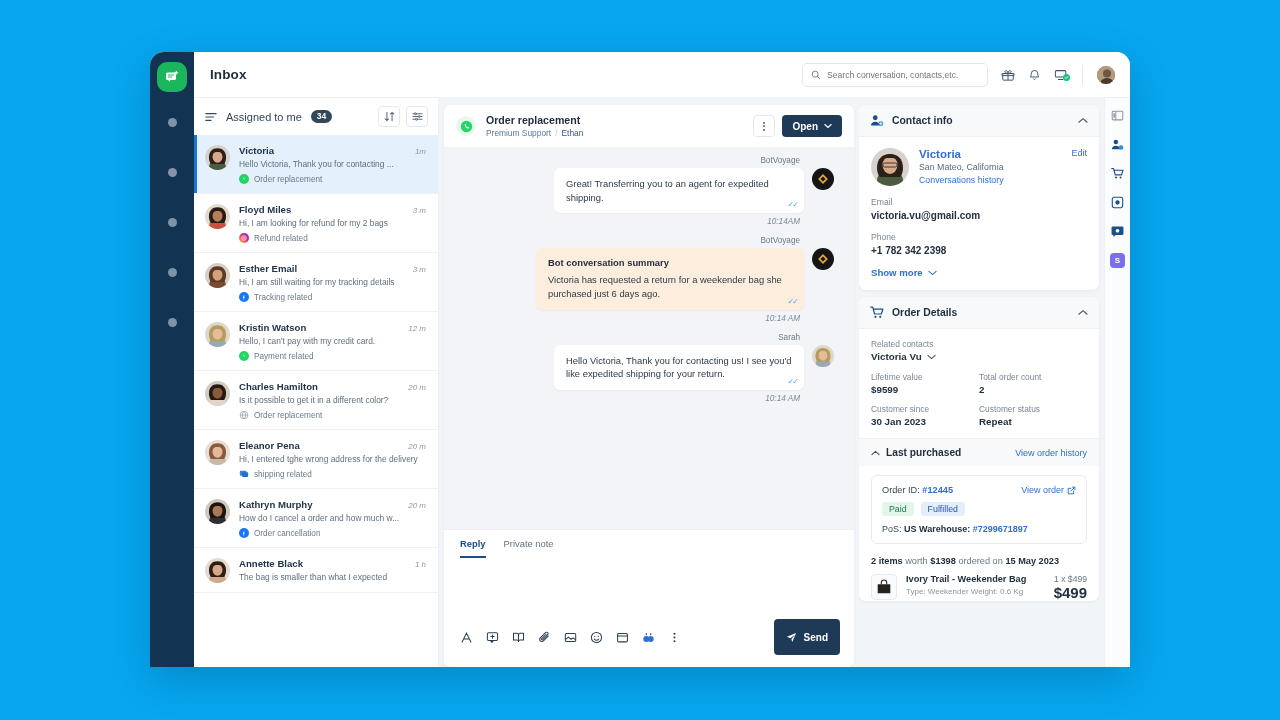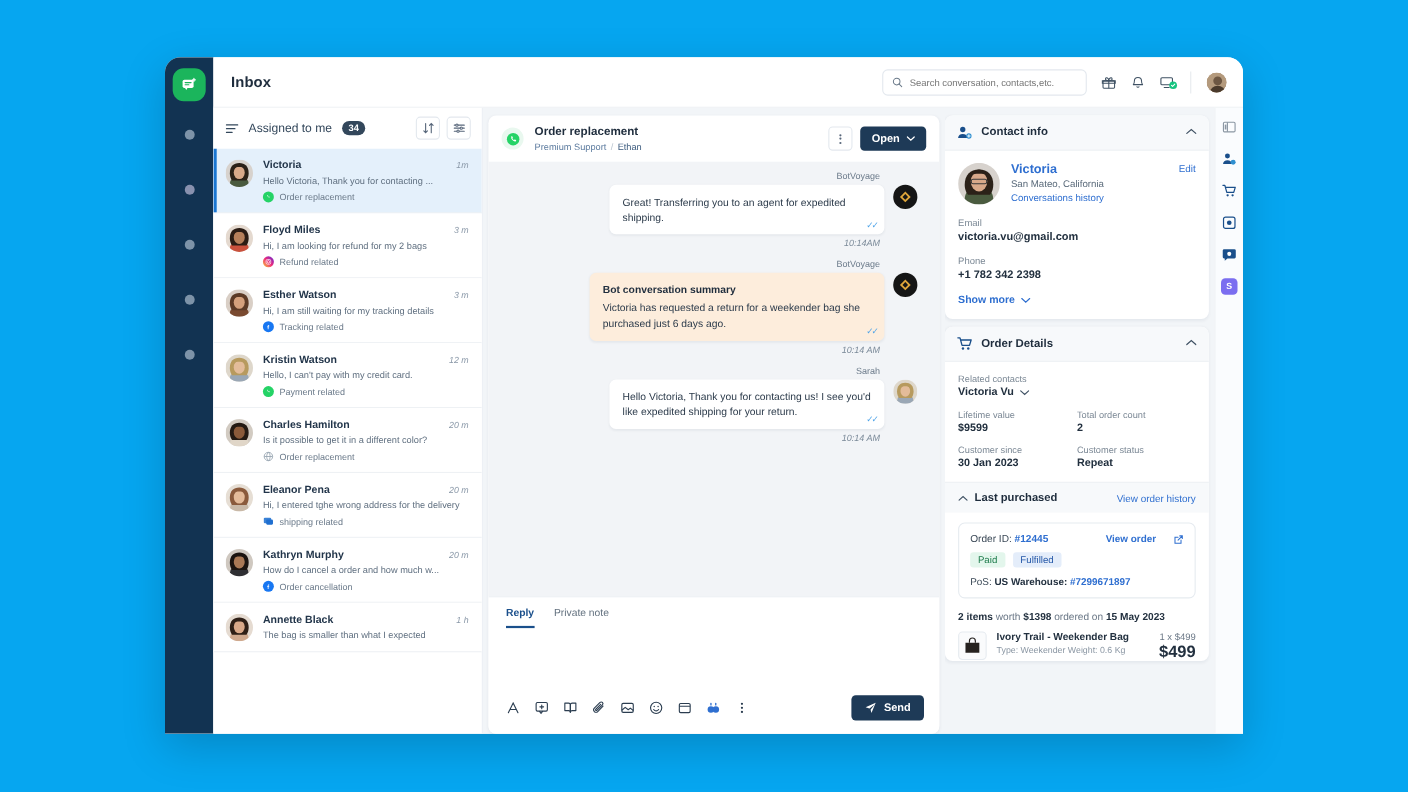--- a/index.html
+++ b/index.html
@@ -155,21 +155,21 @@
   .msg-time { font-size:8.2px; font-style:italic; color:#7b8a99; text-align:right; margin-right:34px; margin-top:4px; }
 
   .reply-area { border-top:1px solid #eceff3; background:#fff; flex:0 0 auto; }
   .reply-tabs { display:flex; gap:18px; padding: 8px 16px 0 16px; }
   .rtab { font-size:9.4px; color:#63717f; padding-bottom:7px; }
   .rtab.active { color:#1a4f8b; font-weight:700; border-bottom:2px solid #1a4f8b; }
   .reply-box { height:55px; }
   .reply-tools { display:flex; align-items:center; gap:13px; padding: 6px 14px 12px 16px; }
   .rtool { color:#2b3d50; display:flex; align-items:center; justify-content:center; cursor:pointer; }
   .send-btn {
-    margin-left:auto; background:#1e3a57; color:#fff; border-radius:4px; height:23px;
+    margin-left:auto; background:#1e3a57; color:#fff; border-radius:4px; height:36px;
     padding:0 12px; display:flex; align-items:center; gap:7px; font-size:10px; font-weight:700;
   }
 
   
   .rightpanel {
     width: 245px; flex: 0 0 245px; background:#f2f5f8; padding: 7px 5px 0 0;
     display:flex; flex-direction:column; gap:7px; min-height:0; overflow:hidden;
   }
   .card { background:#fff; border-radius:7px; box-shadow:0 1px 3px rgba(20,40,60,.06); overflow:hidden; flex:0 0 auto;}
   .card-head {
@@ -198,21 +198,21 @@
     display:flex; align-items:center; gap:6px; padding:8px 12px;
     border-top:1px solid #eef1f4; background:#f7f9fb;
   }
   .lp-title { font-size:10.2px; font-weight:700; color:#1f2d3d; }
   .lp-link { margin-left:auto; font-size:9px; color:#2f6fd0; }
 
   .order-box { margin:9px 12px 12px 12px; border:1px solid #e6ebf0; border-radius:6px; padding:9px 10px; }
   .ob-row1 { display:flex; align-items:center; }
   .ob-id { font-size:9.2px; color:#3a4856; }
   .ob-id b { color:#2f6fd0; }
-  .ob-view { margin-left:auto; font-size:9px; color:#2f6fd0; display:flex; align-items:center; gap:16px;font-weight:bold;}
+  .ob-view { margin-left:auto; font-size:9px; color:#2f6fd0; display:flex; align-items:center; gap:3px;}
   .pills { display:flex; gap:7px; margin-top:7px; }
   .pill { font-size:8.8px; border-radius:3px; padding:2px 7px; }
   .pill.paid { background:#e3f6ec; color:#1c7a4a;text-align:center; }
   .pill.ful { background:#e4edfa; color:#2558a8; }
   .ob-pos { font-size:9px; color:#3a4856; margin-top:8px; }
   .ob-pos b { color:#22303f; }
   .ob-pos .num { color:#2f6fd0; font-weight:700; }
   .items-line { font-size:9.2px; color:#6a7786; margin:9px 12px 0 12px; }
   .items-line b { color:#22303f; }
   .prod-row { display:flex; gap:9px; align-items:flex-start; margin:8px 12px 0 12px; }
@@ -388,21 +388,21 @@
               <div class="conv">
                 <div class="conv-av"><svg width="25" height="25" viewBox="0 0 38 38">
     <rect width="38" height="38" fill="#d9cfc6"></rect>
     <ellipse cx="19" cy="34" rx="13" ry="12" fill="#7a4a30"></ellipse>
     <path d="M6 19c0-9 5-14 13-14s13 5 13 14c0 6-3 10-3 10H9s-3-4-3-10z" fill="#5b3a26"></path>
     <ellipse cx="19" cy="18" rx="7.6" ry="9" fill="#d3a07c"></ellipse>
     <path d="M11 13c2-4 5-6 8-6s6 2 8 6c-3-2-5-2.5-8-2.5s-5 .5-8 2.5z" fill="#5b3a26"></path>
   </svg></div>
      <div class="conv-body">
        <div class="conv-row1">
-         <span class="conv-name">Esther Watson</span>
+         <span class="conv-name">Esther Email</span>
          <span class="conv-time">3 m</span>
        </div>
        <div class="conv-msg">Hi, I am still waiting for my tracking details</div>
        <div class="conv-tag">
                     <span class="tag-ico" style="background:#1877f2">
     <svg width="6" height="6" viewBox="0 0 10 10" fill="#fff">
                         <path d="M6.2 3.4H5.5c-.2 0-.3.1-.3.4v.8h1.1l-.2 1.2H5.2V9H4V5.8H3.1V4.6H4v-.9c0-.9.5-1.4 1.3-1.4h.9z"></path>
                       </svg>
                     </span>
                     <span>Tracking related</span>

